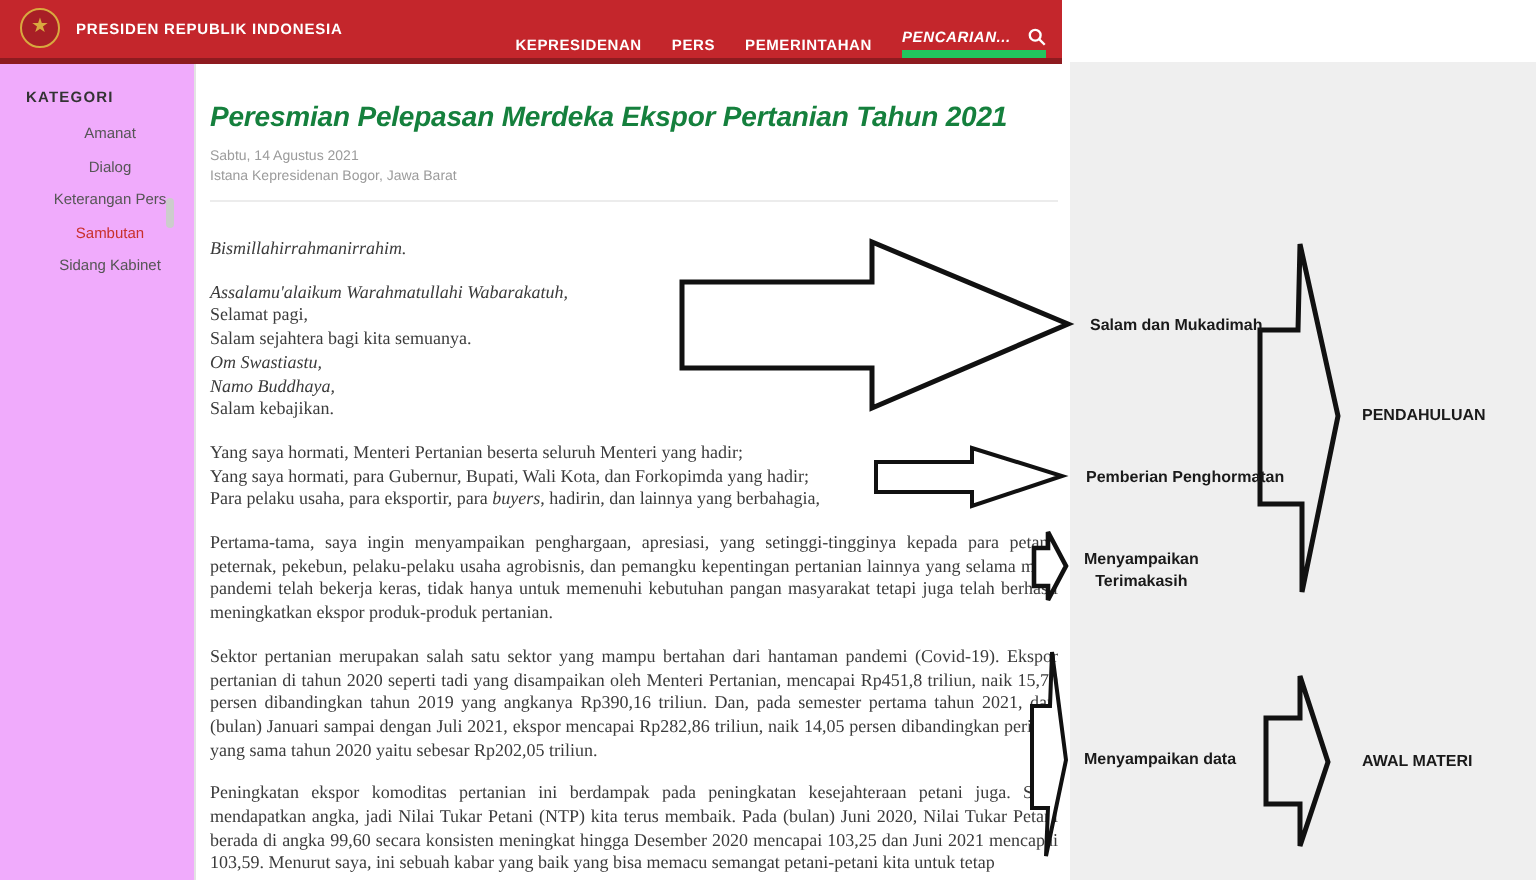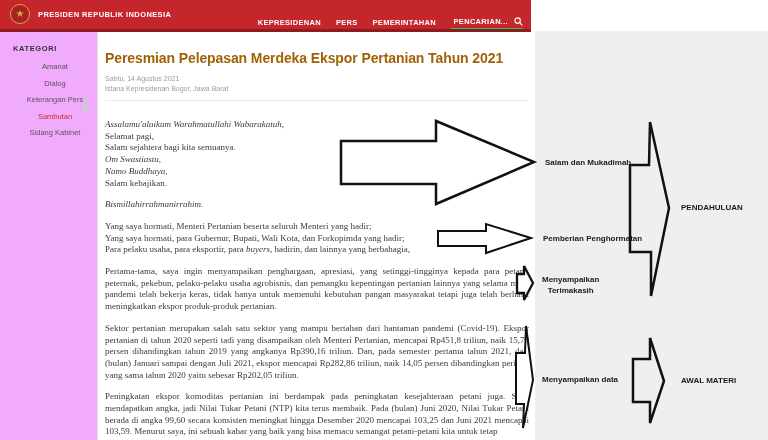--- a/index.html
+++ b/index.html
@@ -9,39 +9,39 @@
   
   .red-bar{position:absolute;left:0;top:0;width:531px;height:29px;background:#c4262c;}
   .red-strip{position:absolute;left:0;top:29px;width:531px;height:3px;background:#8e1b20;}
   .logo{position:absolute;left:10px;top:4px;width:20px;height:20px;border:1.5px solid #d9a93f;
         border-radius:50%;background:#a81f26;display:flex;align-items:center;justify-content:center;box-sizing:border-box;}
   .logo .star{color:#d9a93f;font-size:10px;line-height:1;}
   .brand{position:absolute;left:38px;top:0;height:29px;display:flex;align-items:center;
          color:#fff;font-weight:bold;font-size:7.5px;letter-spacing:.4px;}
   .nav{position:absolute;right:8px;top:0;height:45px;display:flex;align-items:center;gap:15px;}
   .nav-item{color:#fff;font-weight:bold;font-size:7.5px;letter-spacing:.3px;cursor:pointer;}
-  .search-box{display:flex;align-items:center;gap:6px;border-bottom:1px solid #22c55e;
-              padding-bottom:2px;width:72px;justify-content:flex-end;}
+  .search-box{display:flex;align-items:center;gap:6px;border-bottom:7px solid #22c55e;
+              padding-bottom:2px;width:72px;justify-content:space-between;font-style:italic;}
   .search-ph{color:#fff;font-weight:bold;font-size:7.5px;letter-spacing:.3px;}
 
   
   .gray-panel{position:absolute;left:535px;top:31px;width:233px;height:409px;background:#efefef;}
 
   
   .sidebar{position:absolute;left:0;top:32px;width:98px;height:408px;background:#f0abfc;
            border-right:1px solid #e3e3e3;box-sizing:border-box;}
   .sidebar-heading{margin:12px 0 0 13px;font-size:7.5px;font-weight:bold;color:#333;letter-spacing:.6px;}
   .sidebar-list{margin:9px 0 0 13px;padding:0;list-style:none;}
   .sidebar-list li{font-size:7.5px;color:#555;margin-bottom:7.5px;cursor:pointer;text-align:center;}
   .sidebar-list li.active{color:#c9302c;}
   .scroll-thumb{position:absolute;left:83px;top:99px;width:4px;height:15px;background:#ccc;border-radius:2px;}
 
   
   .article-head{position:absolute;left:105px;top:50px;width:424px;}
-  .article-title{margin:0;font-size:14px;font-weight:bold;color:#a16207;letter-spacing:-.1px;}
+  .article-title{margin:0;font-size:14px;font-weight:bold;color:#15803d;letter-spacing:-.1px;font-style:italic;}
   .meta-date{margin-top:9px;font-size:7px;color:#9b9b9b;}
   .meta-loc{margin-top:3px;font-size:7px;color:#9b9b9b;}
   .meta-rule{margin-top:8px;border:0;border-top:1px solid #ececec;width:424px;}
 
   .article-body{position:absolute;left:105px;top:119px;width:424px;
                 font-family:"Liberation Serif","DejaVu Serif",serif;
                 font-size:9px;line-height:11.7px;color:#3b3b3b;}
   .article-body p{margin:0 0 10px 0;}
   .article-body p.justify{text-align:justify;}
 
@@ -91,22 +91,22 @@
   <div class="scroll-thumb"></div>
 
   <div class="article-head">
     <h1 class="article-title">Peresmian Pelepasan Merdeka Ekspor Pertanian Tahun 2021</h1>
     <div class="meta-date">Sabtu, 14 Agustus 2021</div>
     <div class="meta-loc">Istana Kepresidenan Bogor, Jawa Barat</div>
     <hr class="meta-rule">
   </div>
 
   <div class="article-body">
+      <p><i>Bismillahirrahmanirrahim.</i></p>
       <p><i>Assalamu'alaikum Warahmatullahi Wabarakatuh,</i><br><span>Selamat pagi,</span><br><span>Salam sejahtera bagi kita semuanya.</span><br><i>Om Swastiastu,</i><br><i>Namo Buddhaya,</i><br><span>Salam kebajikan.</span></p>
-      <p><i>Bismillahirrahmanirrahim.</i></p>
       <p><span>Yang saya hormati, Menteri Pertanian beserta seluruh Menteri yang hadir;</span><br><span>Yang saya hormati, para Gubernur, Bupati, Wali Kota, dan Forkopimda yang hadir;</span><br><span>Para pelaku usaha, para eksportir, para </span><i>buyers</i><span>, hadirin, dan lainnya yang berbahagia,</span></p>
       <p class="justify"><span>Pertama-tama, saya ingin menyampaikan penghargaan, apresiasi, yang setinggi-tingginya kepada para petani, peternak, pekebun, pelaku-pelaku usaha agrobisnis, dan pemangku kepentingan pertanian lainnya yang selama masa pandemi telah bekerja keras, tidak hanya untuk memenuhi kebutuhan pangan masyarakat tetapi juga telah berhasil meningkatkan ekspor produk-produk pertanian.</span></p>
       <p class="justify"><span>Sektor pertanian merupakan salah satu sektor yang mampu bertahan dari hantaman pandemi (Covid-19). Ekspor pertanian di tahun 2020 seperti tadi yang disampaikan oleh Menteri Pertanian, mencapai Rp451,8 triliun, naik 15,79 persen dibandingkan tahun 2019 yang angkanya Rp390,16 triliun. Dan, pada semester pertama tahun 2021, dari (bulan) Januari sampai dengan Juli 2021, ekspor mencapai Rp282,86 triliun, naik 14,05 persen dibandingkan periode yang sama tahun 2020 yaitu sebesar Rp202,05 triliun.</span></p>
       <p class="justify"><span>Peningkatan ekspor komoditas pertanian ini berdampak pada peningkatan kesejahteraan petani juga. Saya mendapatkan angka, jadi Nilai Tukar Petani (NTP) kita terus membaik. Pada (bulan) Juni 2020, Nilai Tukar Petani berada di angka 99,60 secara konsisten meningkat hingga Desember 2020 mencapai 103,25 dan Juni 2021 mencapai 103,59. Menurut saya, ini sebuah kabar yang baik yang bisa memacu semangat petani-petani kita untuk tetap</span></p>
     </div>
 
   <svg class="shapes" width="768" height="440" viewBox="0 0 768 440">
     <polygon points="341,141 436,141 436,121 534,162 436,204 436,184 341,184" fill="#ffffff" stroke="#111" stroke-width="2.5"></polygon>
     <polygon points="438,231 486,231 486,224 531,238 486,253 486,246 438,246" fill="#ffffff" stroke="#111" stroke-width="2"></polygon>
     <polygon points="517,274 524,274 524,266 533,283 524,300 524,293 517,293" fill="#ffffff" stroke="#111" stroke-width="2.3"></polygon>

